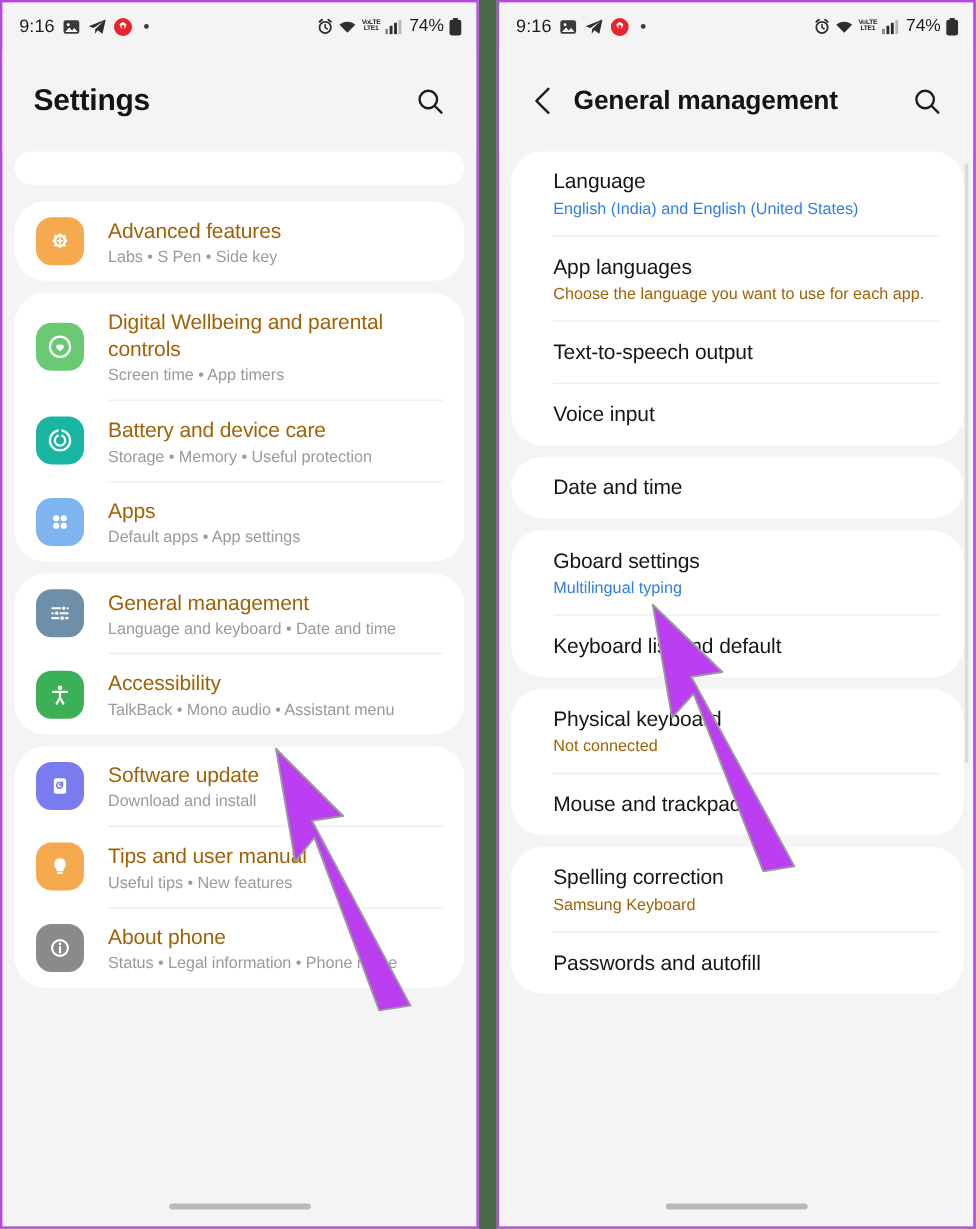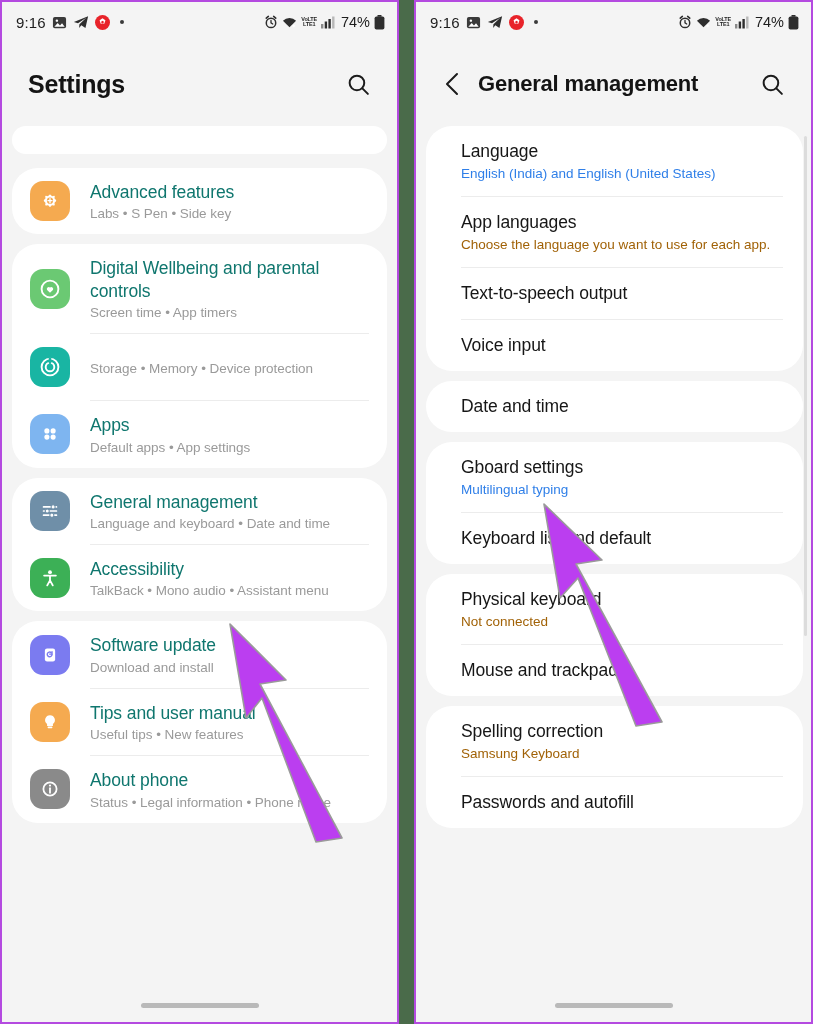--- a/index.html
+++ b/index.html
@@ -81,21 +81,21 @@
     cursor: pointer;
   }
   .row .icon-wrap {
     width: 40px; height: 40px;
     border-radius: 13px;
     flex: 0 0 40px;
     display: flex; align-items: center; justify-content: center;
     margin-right: 20px;
   }
   .row .txt { flex: 1; min-width: 0; }
-  .row .r-title { font-size: 17.5px; color: #0f766e; line-height: 1.28; letter-spacing: -.1px; }
+  .row .r-title { font-size: 17.5px; color: #a16207; line-height: 1.28; letter-spacing: -.1px; }
   .row .r-sub   { font-size: 13.5px; color: #9a9a9a; margin-top: 3px; letter-spacing: -.05px; }
   .divider { height: 1px; background: #ececec; margin-left: 78px; margin-right: 18px; }
 
   
   .rrow { padding: 15px 20px 15px 35px; cursor: pointer; position: relative; }
   .rrow .r-title { font-size: 17.5px; color: #161616; letter-spacing: -.1px; }
   .rrow .r-sub   { font-size: 13.5px; color: #a16207; margin-top: 4px; }
   .rrow .r-sub.link { color: #2f7fe8; }
   .rdivider { height: 1px; background: #ececec; margin: 0 20px 0 35px; }
 
@@ -236,21 +236,22 @@
         <div class="divider"></div>
         <div class="row">
           <span class="icon-wrap" style="background:#19b5a3">
             <svg width="24" height="24" viewBox="0 0 24 24">
                 <circle cx="12" cy="12" r="8.4" fill="none" stroke="#fff" stroke-width="1.9"></circle>
                 <circle cx="12" cy="12" r="4.3" fill="none" stroke="#fff" stroke-width="1.9"></circle>
                 <path d="M12 3.6v4.2" stroke="#19b5a3" stroke-width="2.6" stroke-linecap="round"></path>
               </svg>
           </span>
           <span class="txt">
-            <div class="r-sub">Storage  •  Memory  •  Device protection</div>
+            <div class="r-title">Battery and device care</div>
+            <div class="r-sub">Storage  •  Memory  •  Useful protection</div>
           </span>
         </div>
         <div class="divider"></div>
         <div class="row">
           <span class="icon-wrap" style="background:#7eb5f0">
             <svg width="22" height="22" viewBox="0 0 24 24">
                 <circle cx="8.6" cy="8.6" r="2.8" fill="#fff"></circle>
                 <circle cx="15.4" cy="8.6" r="2.8" fill="#fff"></circle>
                 <circle cx="8.6" cy="15.4" r="2.8" fill="#fff"></circle>
                 <circle cx="15.4" cy="15.4" r="2.8" fill="#fff"></circle>

